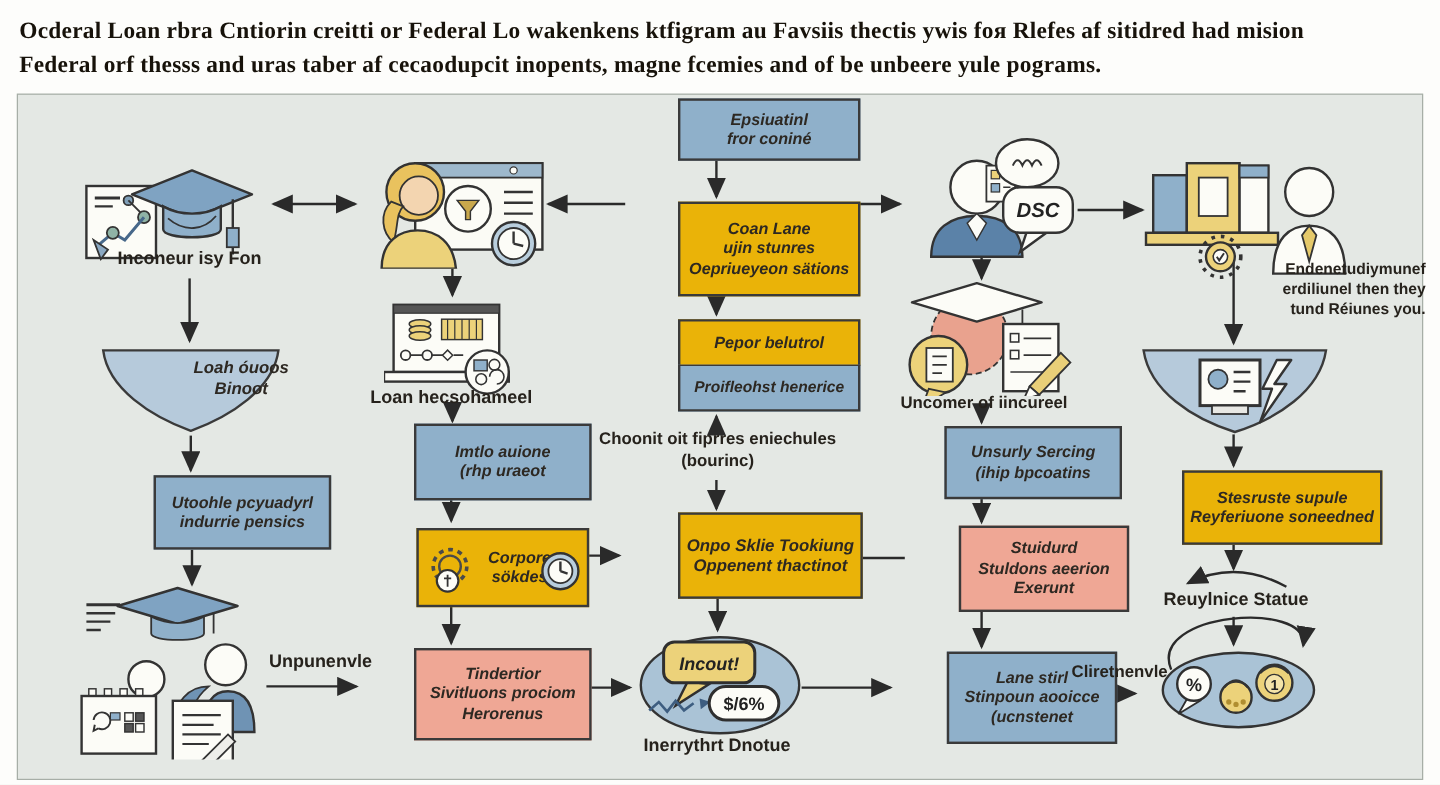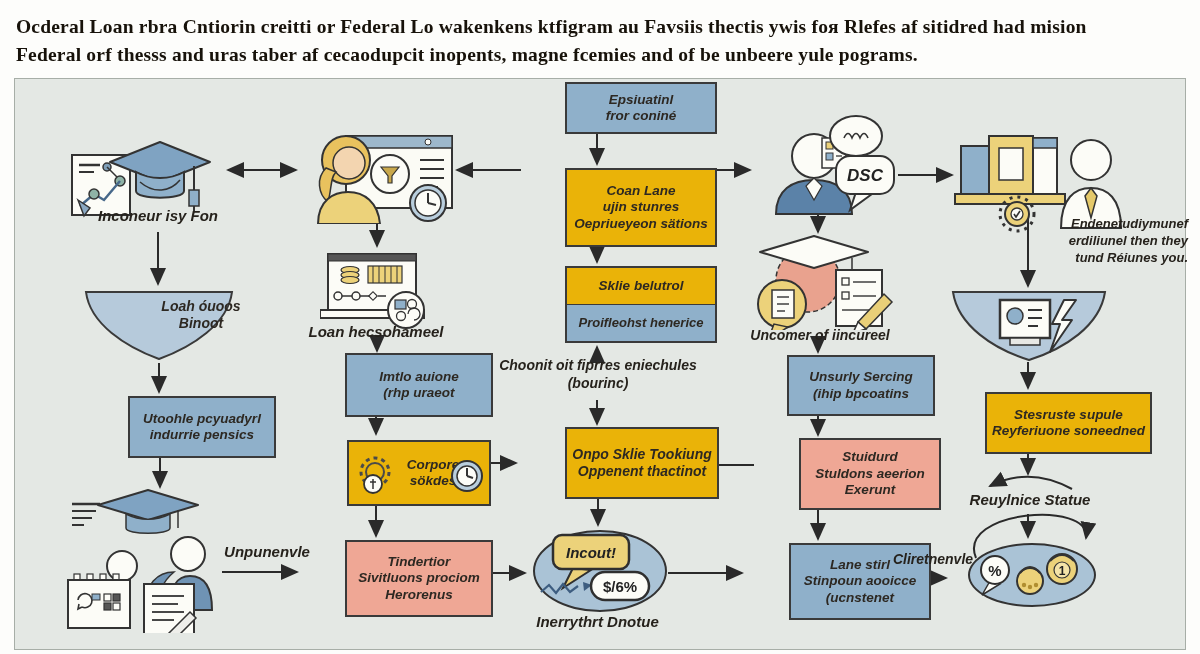--- a/index.html
+++ b/index.html
@@ -6,21 +6,21 @@
   body{width:1200px;height:654px;position:relative;background:#fdfdfb;font-family:"Liberation Sans",sans-serif;overflow:hidden;}
   .title-line{position:absolute;left:16px;width:1165px;font-family:"Liberation Serif",serif;font-weight:700;font-size:19.5px;color:#17120a;letter-spacing:.2px;}
   #panel{position:absolute;left:14px;top:78px;width:1170px;height:570px;background:#e4e8e4;border:1px solid #a7aea7;}
   svg.layer{position:absolute;left:0;top:0;}
   .node{position:absolute;display:flex;align-items:center;justify-content:center;text-align:center;font-style:italic;font-weight:700;color:#2d2822;white-space:pre-line;line-height:1.22;margin-left:42px;}
   .box{border:2px solid #3a3a3a;}
   .blue{background:#8fb0ca;}
   .yellow{background:#eab308;}
   .pink{background:#efa795;}
   .ell{border:2.5px solid #333;border-radius:50%;background:#aac3d6;}
-  .lbl{position:absolute;font-style:italic;font-weight:700;color:#26221c;text-align:center;white-space:pre-line;line-height:1.3;}
+  .lbl{position:absolute;font-weight:700;color:#26221c;text-align:center;white-space:pre-line;line-height:1.3;}
   .icon{position:absolute;}
   svg text{font-family:"Liberation Sans",sans-serif;}
 </style>
 </head>
 <body>
 
 <div class="title-line" style="top:16px">Ocderal Loan rbra Cntiorin creitti or Federal Lo wakenkens ktfigram au Favsiis thectis ywis foя Rlefes af sitidred had mision</div>
 <div class="title-line" style="top:44px">Federal orf thesss and uras taber af cecaodupcit inopents, magne fcemies and of be unbeere yule pograms.</div>
 
 <div id="panel"></div>
@@ -194,21 +194,21 @@
 </div>
 <div class="node box pink" style="left:303px;top:540px;width:144px;height:73px;font-size:13.5px">Tindertior
 Sivitluons prociom
 Herorenus</div>
 
 <div class="node box blue" style="left:523px;top:82px;width:148px;height:48px;font-size:13.5px">Epsiuatinl
 fror coniné</div>
 <div class="node box yellow" style="left:523px;top:168px;width:148px;height:75px;font-size:13.5px">Coan Lane
 ujin stunres
 Oepriueyeon sätions</div>
-<div class="node box yellow" style="left:523px;top:266px;width:148px;height:36px;font-size:13.5px;border-bottom-width:1px">Sklie belutrol</div>
+<div class="node box yellow" style="left:523px;top:266px;width:148px;height:36px;font-size:13.5px;border-bottom-width:1px">Pepor belutrol</div>
 <div class="node box blue" style="left:523px;top:304px;width:148px;height:36px;font-size:13px;border-top-width:1px">Proifleohst henerice</div>
 <div class="lbl" style="left:468px;top:356px;width:260px;font-size:14px">Choonit oit fiprres eniechules
 (bourinc)</div>
 <div class="node box yellow" style="left:523px;top:427px;width:150px;height:68px;font-size:14px">Onpo Sklie Tookiung
 Oppenent thactinot</div>
 <div class="ell" style="position:absolute;left:533px;top:530px;width:130px;height:78px"></div>
 <svg class="icon" style="left:533px;top:530px" width="130" height="78" viewBox="0 0 130 78">
   <polygon points="40,38 30,58 58,40" fill="#ecd27a" stroke="#2f2f2f" stroke-width="2"></polygon>
   <rect x="20" y="5" width="76" height="34" rx="9" fill="#ecd27a" stroke="#2f2f2f" stroke-width="2.5"></rect>
   <text x="58" y="28" text-anchor="middle" font-size="15" font-weight="700" font-style="italic" fill="#222">Incout!</text>

